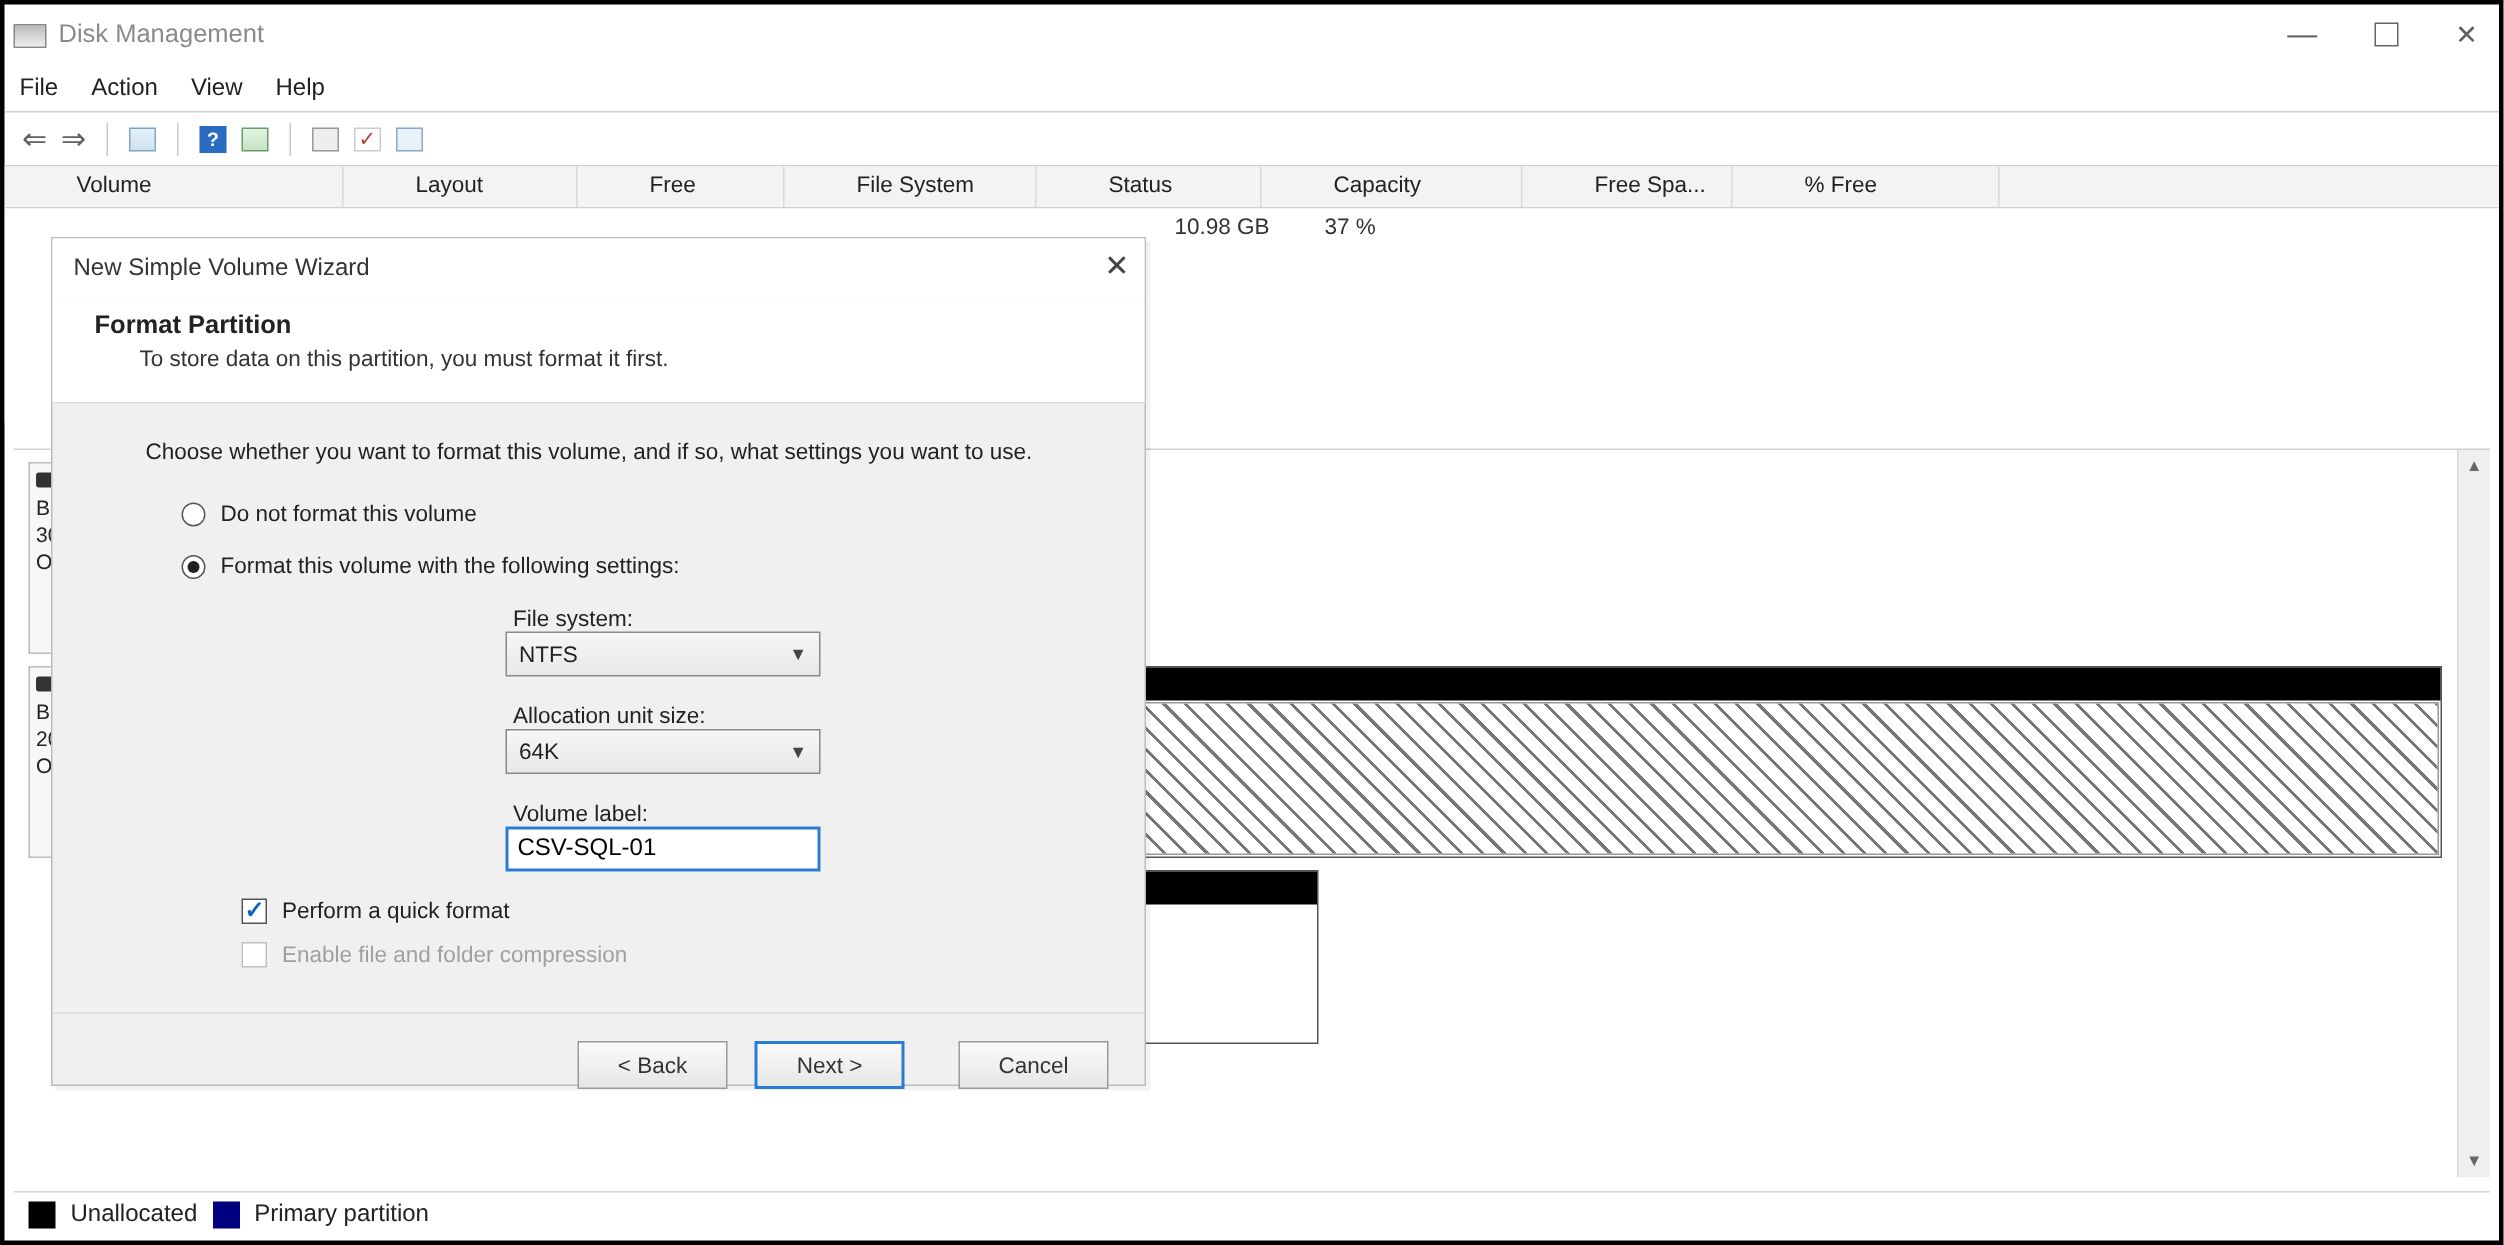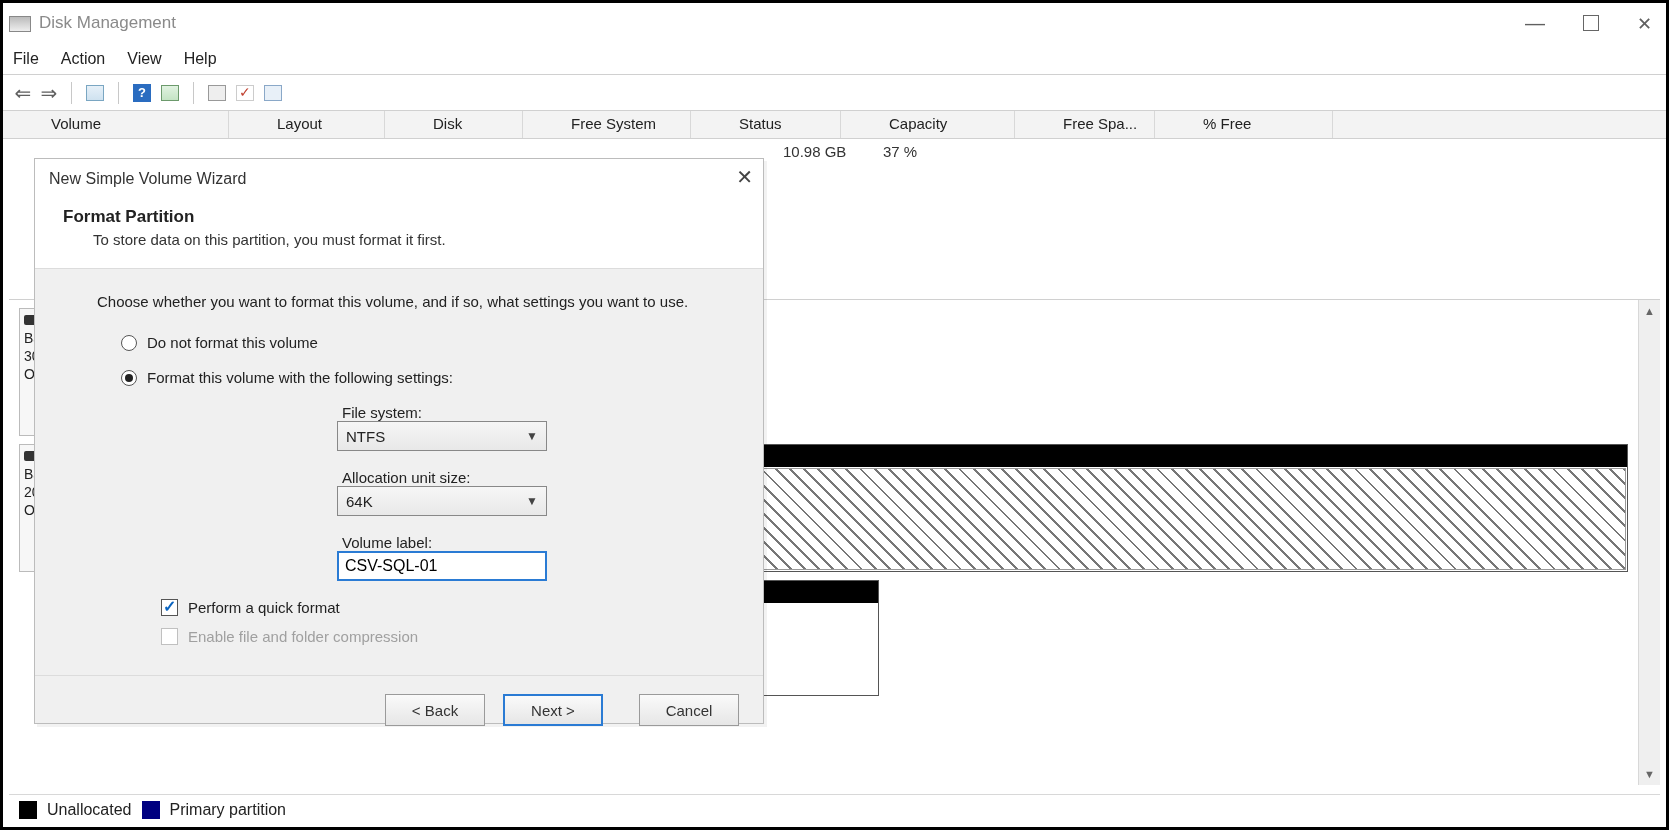--- a/index.html
+++ b/index.html
@@ -162,22 +162,22 @@
       <span class="ico-check"></span>
     </span>
   <span class="tb-ico">
       <span class="ico-opt"></span>
     </span>
 </div>
 
 <div class="colheaders">
   <div class="ch" style="width:186px">Volume</div>
   <div class="ch" style="width:116px">Layout</div>
-  <div class="ch" style="width:98px">Disk</div>
-  <div class="ch" style="width:128px">Free System</div>
+  <div class="ch" style="width:98px">Free</div>
+  <div class="ch" style="width:128px">File System</div>
   <div class="ch" style="width:110px">Status</div>
   <div class="ch" style="width:134px">Capacity</div>
   <div class="ch" style="width:100px">Free Spa...</div>
   <div class="ch" style="width:138px">% Free</div>
   <div class="ch" style="flex:1"></div>
 </div>
 
 <div class="listpane">
   <div class="row1">
     <div class="cell" style="width:186px"></div>

